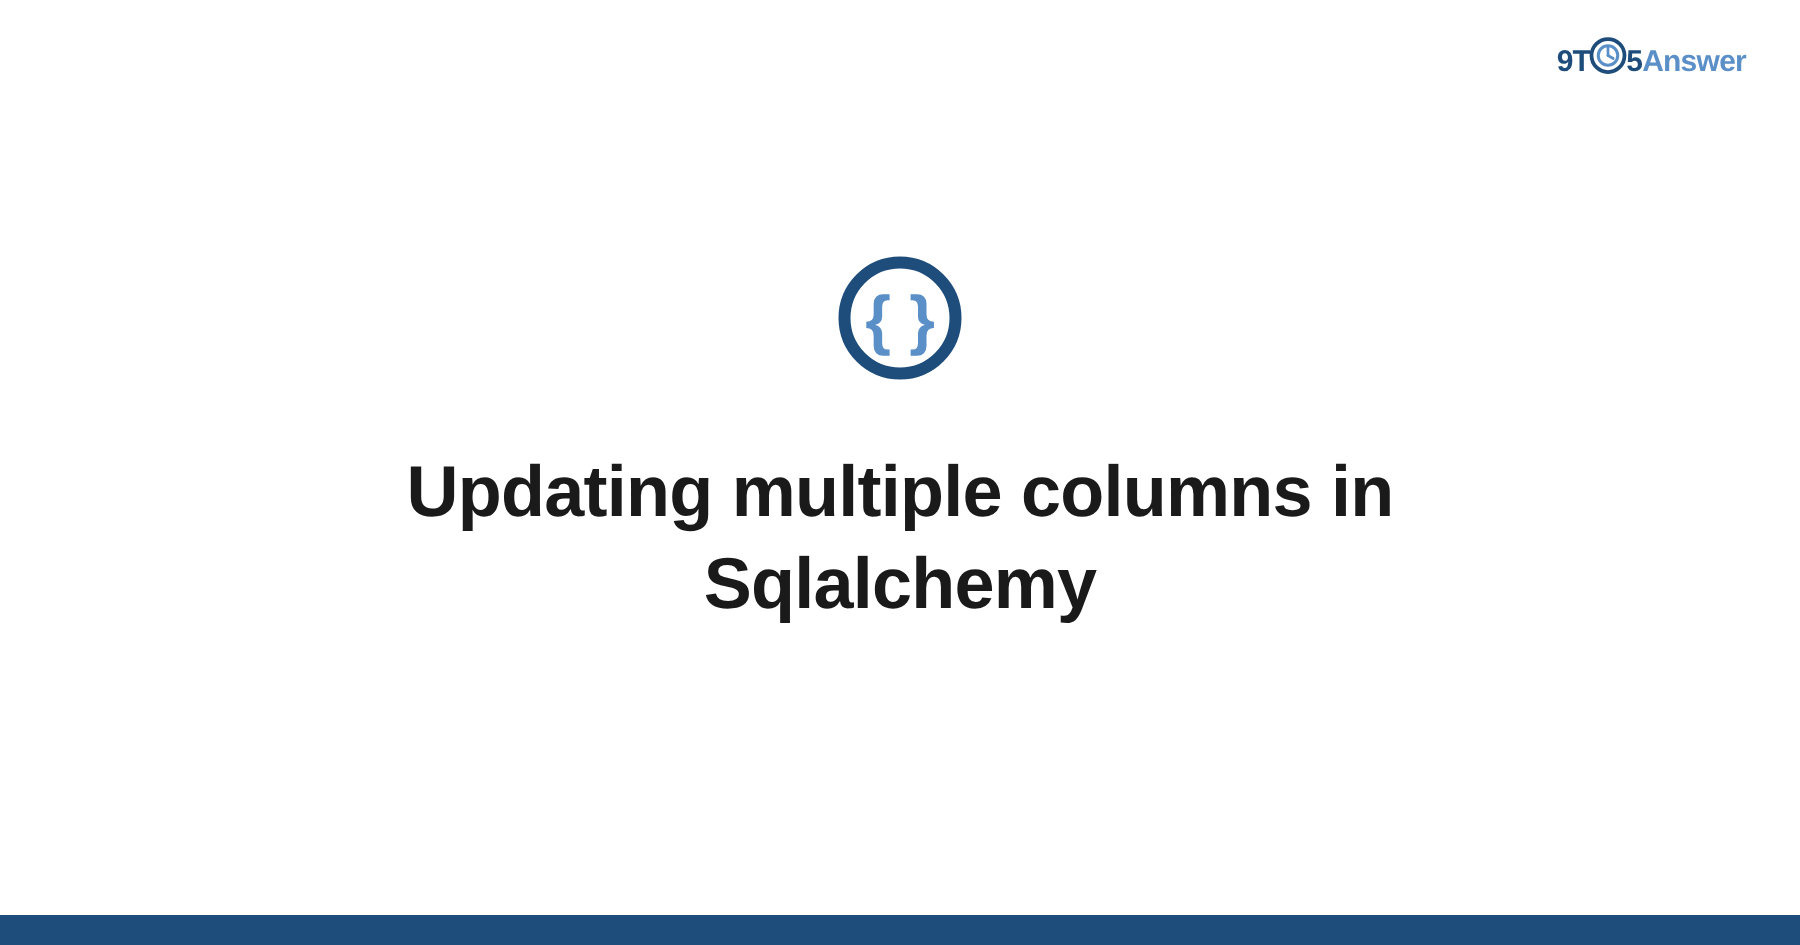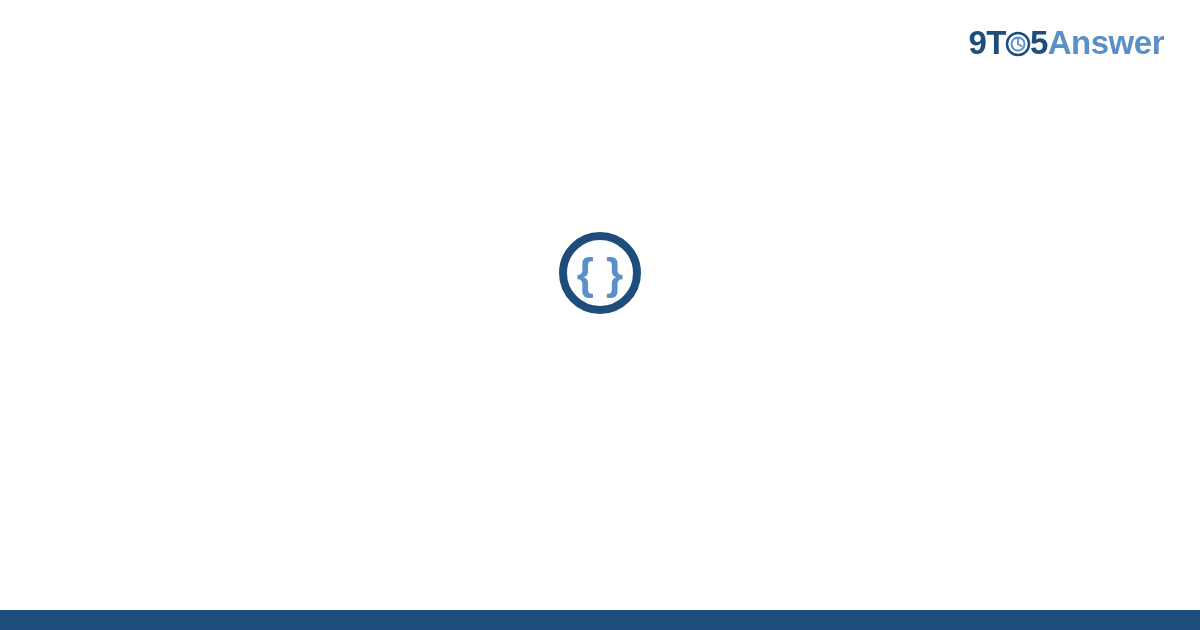--- a/index.html
+++ b/index.html
@@ -12,21 +12,21 @@
       height: 630px;
       background: #ffffff;
       font-family: -apple-system, BlinkMacSystemFont, "Segoe UI", Helvetica, Arial, sans-serif;
       position: relative;
       overflow: hidden;
     }
     .brand {
       position: absolute;
       top: 24px;
       right: 36px;
-      font-size: 33px;
+      font-size: 20px;
       font-weight: 700;
       letter-spacing: -0.5px;
     }
     .brand .nine {
       color: #1e4d7b;
     }
     .brand .clock {
       display: inline-flex;
       width: 26px;
       height: 26px;
@@ -89,15 +89,16 @@
     </span><span class="five">5</span><span class="answer">Answer</span>
 </div>
 
 <div class="content">
   <div class="logo-icon">
     <svg viewBox="0 0 84 84">
       <circle cx="42" cy="42" r="37" fill="none" stroke="#1e4d7b" stroke-width="8"></circle>
       <text x="42" y="58" font-family="Arial, sans-serif" font-size="44" font-weight="700" fill="#5a8fc7" text-anchor="middle">{ }</text>
     </svg>
   </div>
+  <h1 class="title">Updating multiple columns in Sqlalchemy</h1>
 </div>
 
 <div class="footer-bar"></div>
 
 </body></html>

